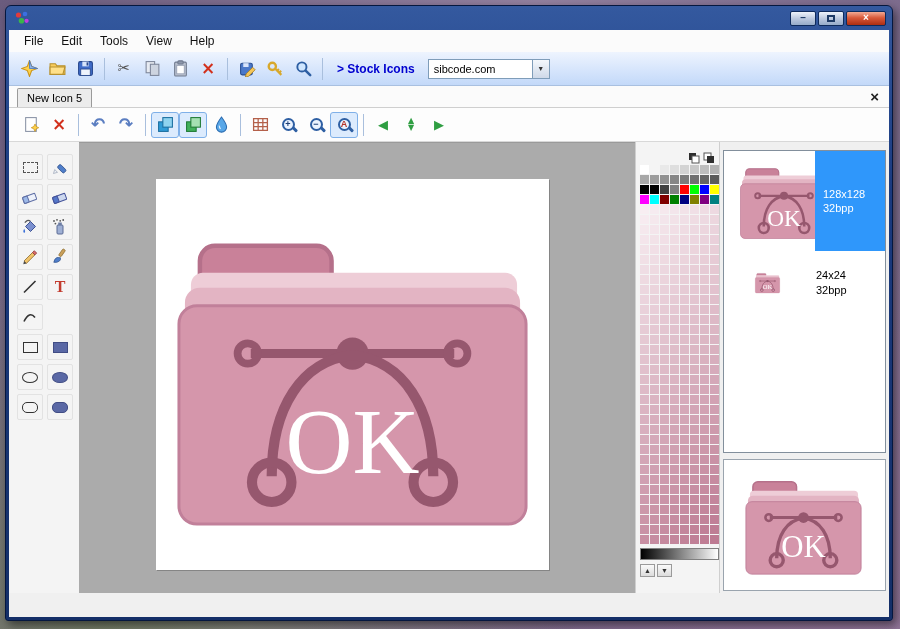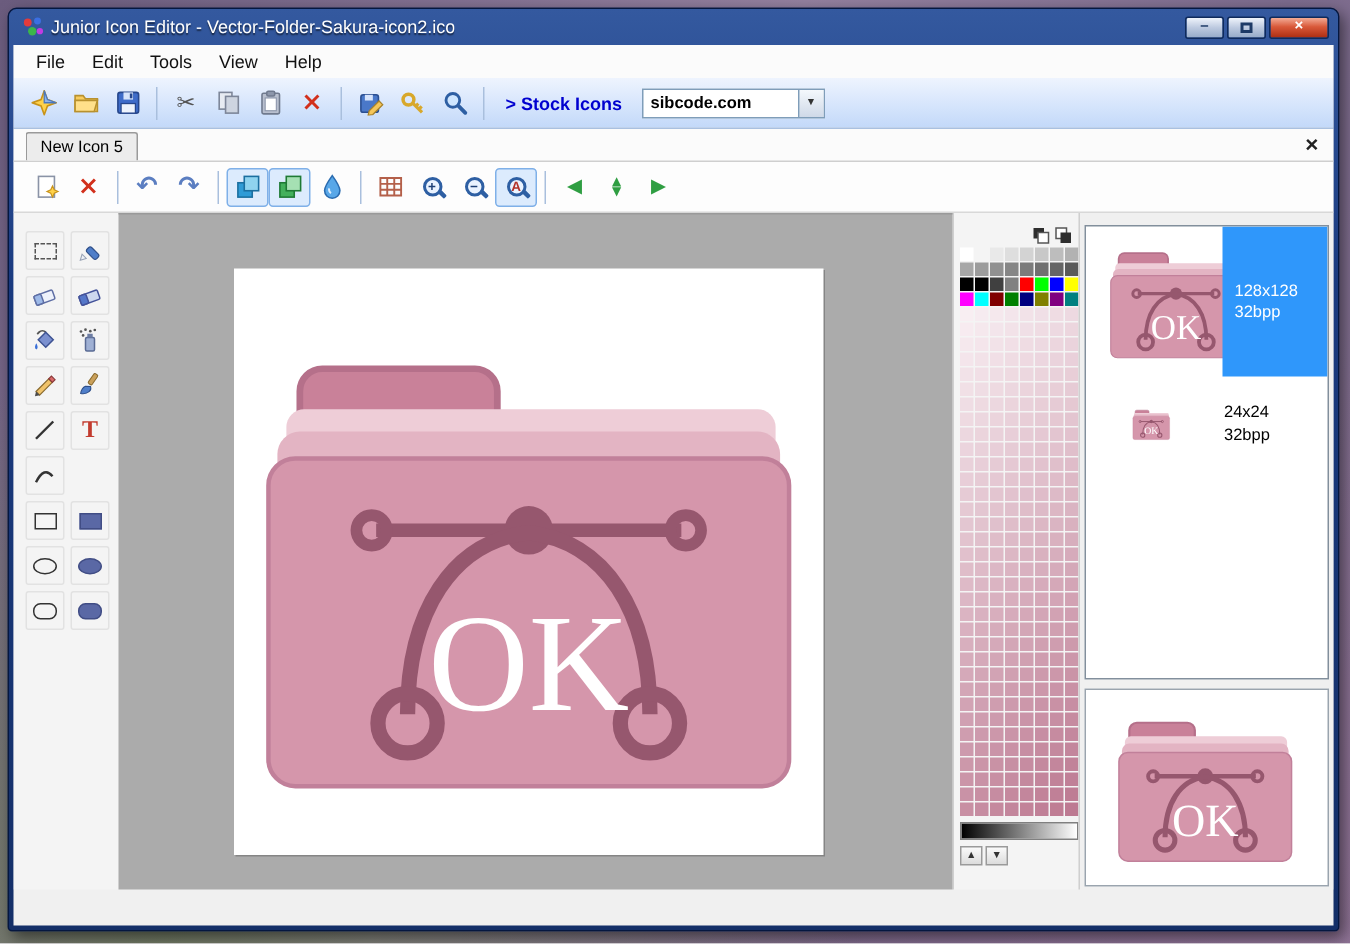--- a/index.html
+++ b/index.html
@@ -43,21 +43,21 @@
   .tbtn.toggled { border:1px solid #7fb0e8; background:#dcebfd; }
   .tsep { width:1px; height:22px; background:#a9bfdd; margin:0 5px; flex:none; }
   .gi { font-family:"DejaVu Sans",sans-serif; font-size:15px; line-height:1; color:#555; }
   .gi-red { color:#d2301c; font-weight:bold; font-size:17px; }
   .gi-undo { color:#5b7ec1; font-size:17px; font-weight:bold; }
   .gi-green { color:#2f9e42; font-size:13px; }
   .gi-green.sm { font-size:8px; line-height:.85; }
   .updown { display:flex; flex-direction:column; align-items:center; }
   .link { color:#0000cf; font-weight:bold; font-size:12px; margin:0 9px; white-space:nowrap; cursor:pointer; text-decoration:none; }
   .combo { width:122px; height:20px; border:1px solid #7f9db9; background:#fff; display:flex; align-items:center;
-    font-size:11px; padding-left:5px; margin-left:4px; cursor:pointer;font-weight:bold; }
+    font-size:11px; padding-left:5px; margin-left:4px; cursor:pointer; }
   .combo-arrow { margin-left:auto; width:17px; height:18px; background:linear-gradient(#f4f8fc,#cfd9e8);
     border-left:1px solid #7f9db9; display:flex; align-items:center; justify-content:center; font-size:7px; color:#333; }
 
   
   .tabbar { height:22px; background:#fbfbfb; border-bottom:1px solid #cfcfcf; display:flex; align-items:flex-end; padding-left:8px; }
   .tab { height:19px; padding:0 9px; font-size:11px; display:flex; align-items:center; border:1px solid #9a9a9a; border-bottom:none;
     background:#ececec; margin-right:2px; border-radius:2px 2px 0 0; cursor:pointer; white-space:nowrap; }
   .tab.active { background:#fff; height:21px; }
   .tab-close { margin-left:auto; margin-right:10px; align-self:center; font-size:15px; font-weight:bold; color:#222; cursor:pointer; line-height:1; }
 
@@ -152,21 +152,20 @@
 
     <div class="titlebar">
       <span class="app-icon">
         <svg viewBox="0 0 16 16">
             <circle cx="4.5" cy="5" r="2.6" fill="#e23b3b"></circle>
             <circle cx="11" cy="4" r="2.3" fill="#3b6fe2"></circle>
             <circle cx="7.5" cy="10.8" r="2.8" fill="#3bb54a"></circle>
             <circle cx="12.6" cy="10.8" r="2.1" fill="#c23be2"></circle>
           </svg>
       </span>
-      <span class="title-text">Junior Icon Editor - Vector-Folder-Sakura-icon2.ico</span>
       <span class="win-btns">
         <button class="wbtn minmax">
             <span class="min-glyph">–</span>
           </button>
         <button class="wbtn minmax">
             <span class="maxbox"></span>
           </button>
         <button class="wbtn close">
             <span>×</span>
           </button>

